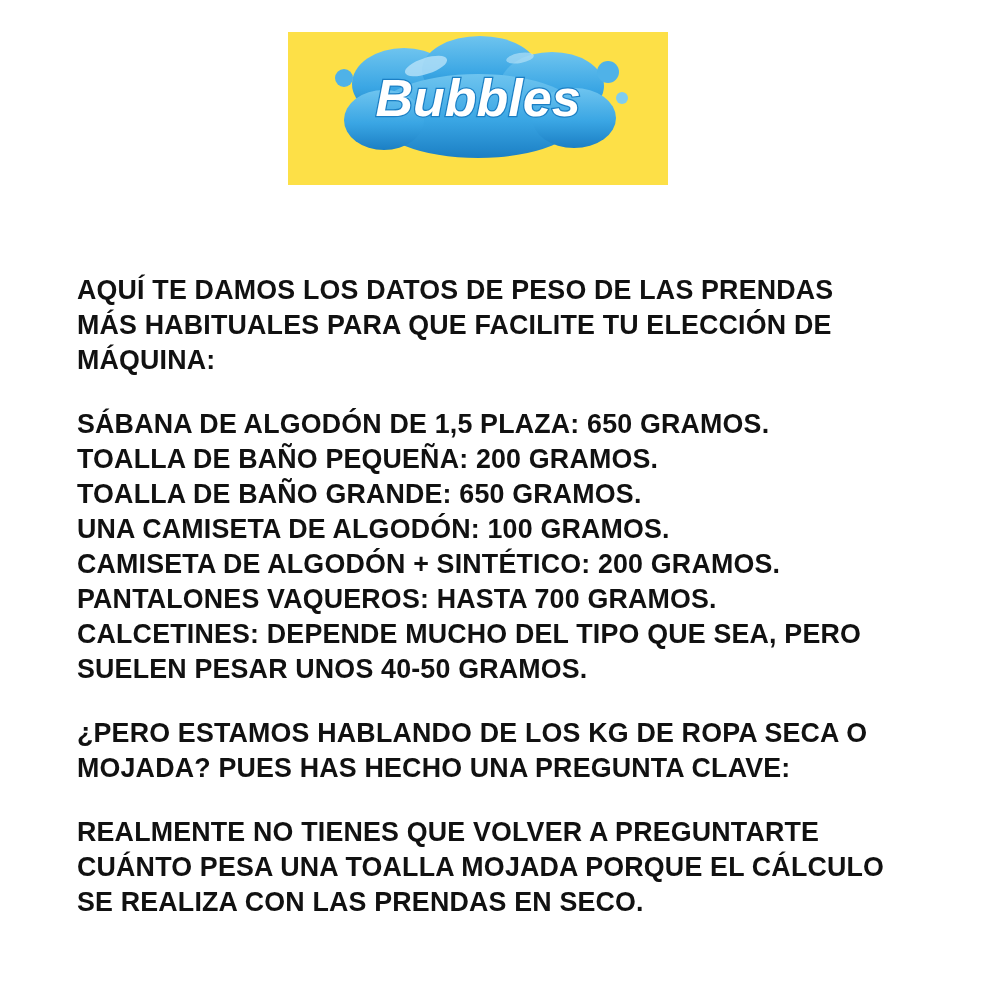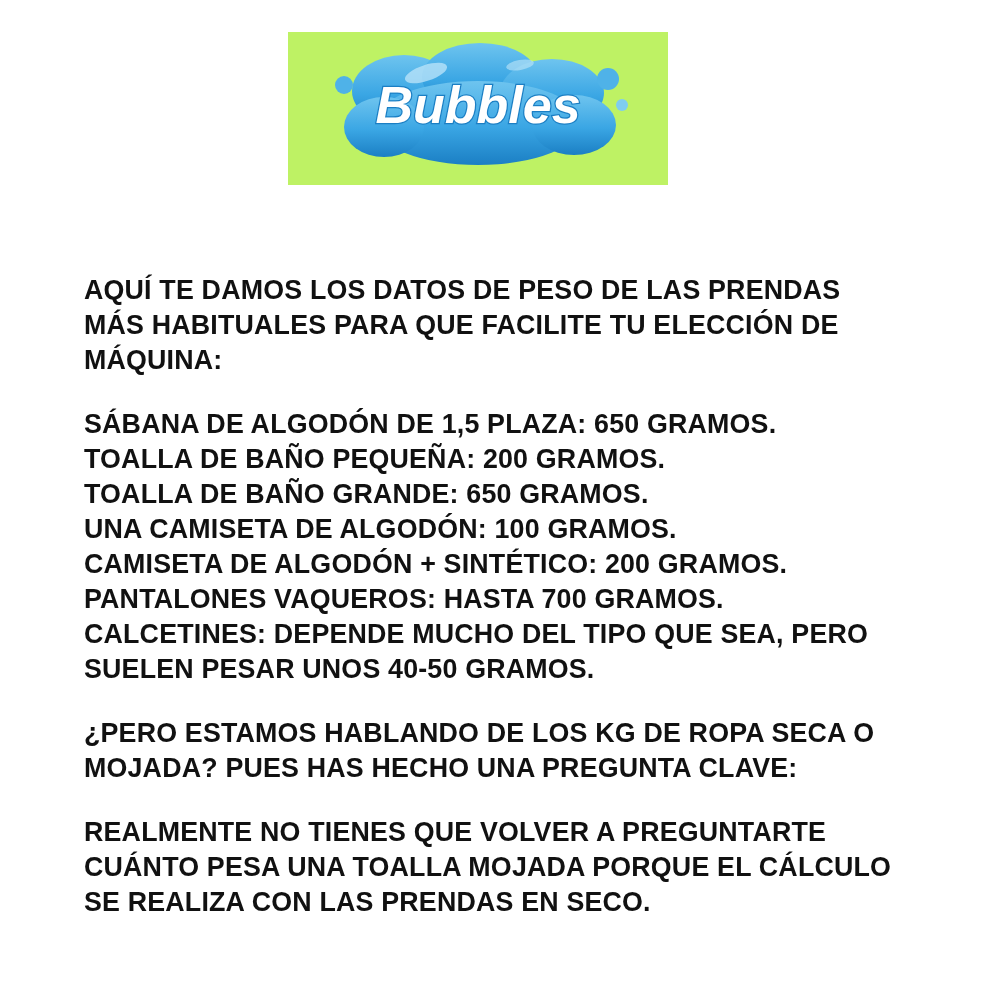--- a/index.html
+++ b/index.html
@@ -21,33 +21,32 @@
     box-sizing: border-box;
   }
 
   
   .logo-wrap {
     position: absolute;
     left: 288px;
     top: 32px;
     width: 380px;
     height: 153px;
-    background: #bef264;
+    background: #fde047;
     display: flex;
-    align-items: center;
     justify-content: center;
   }
   .logo-svg {
     display: block;
   }
 
   
   .content {
     position: absolute;
-    left: 84px;
+    left: 77px;
     top: 272px;
     width: 860px;
   }
   .para {
     font-family: "Liberation Sans", sans-serif;
     font-weight: 700;
     font-size: 28.5px;
     line-height: 35px;
     letter-spacing: 0.2px;
     color: #111111;

